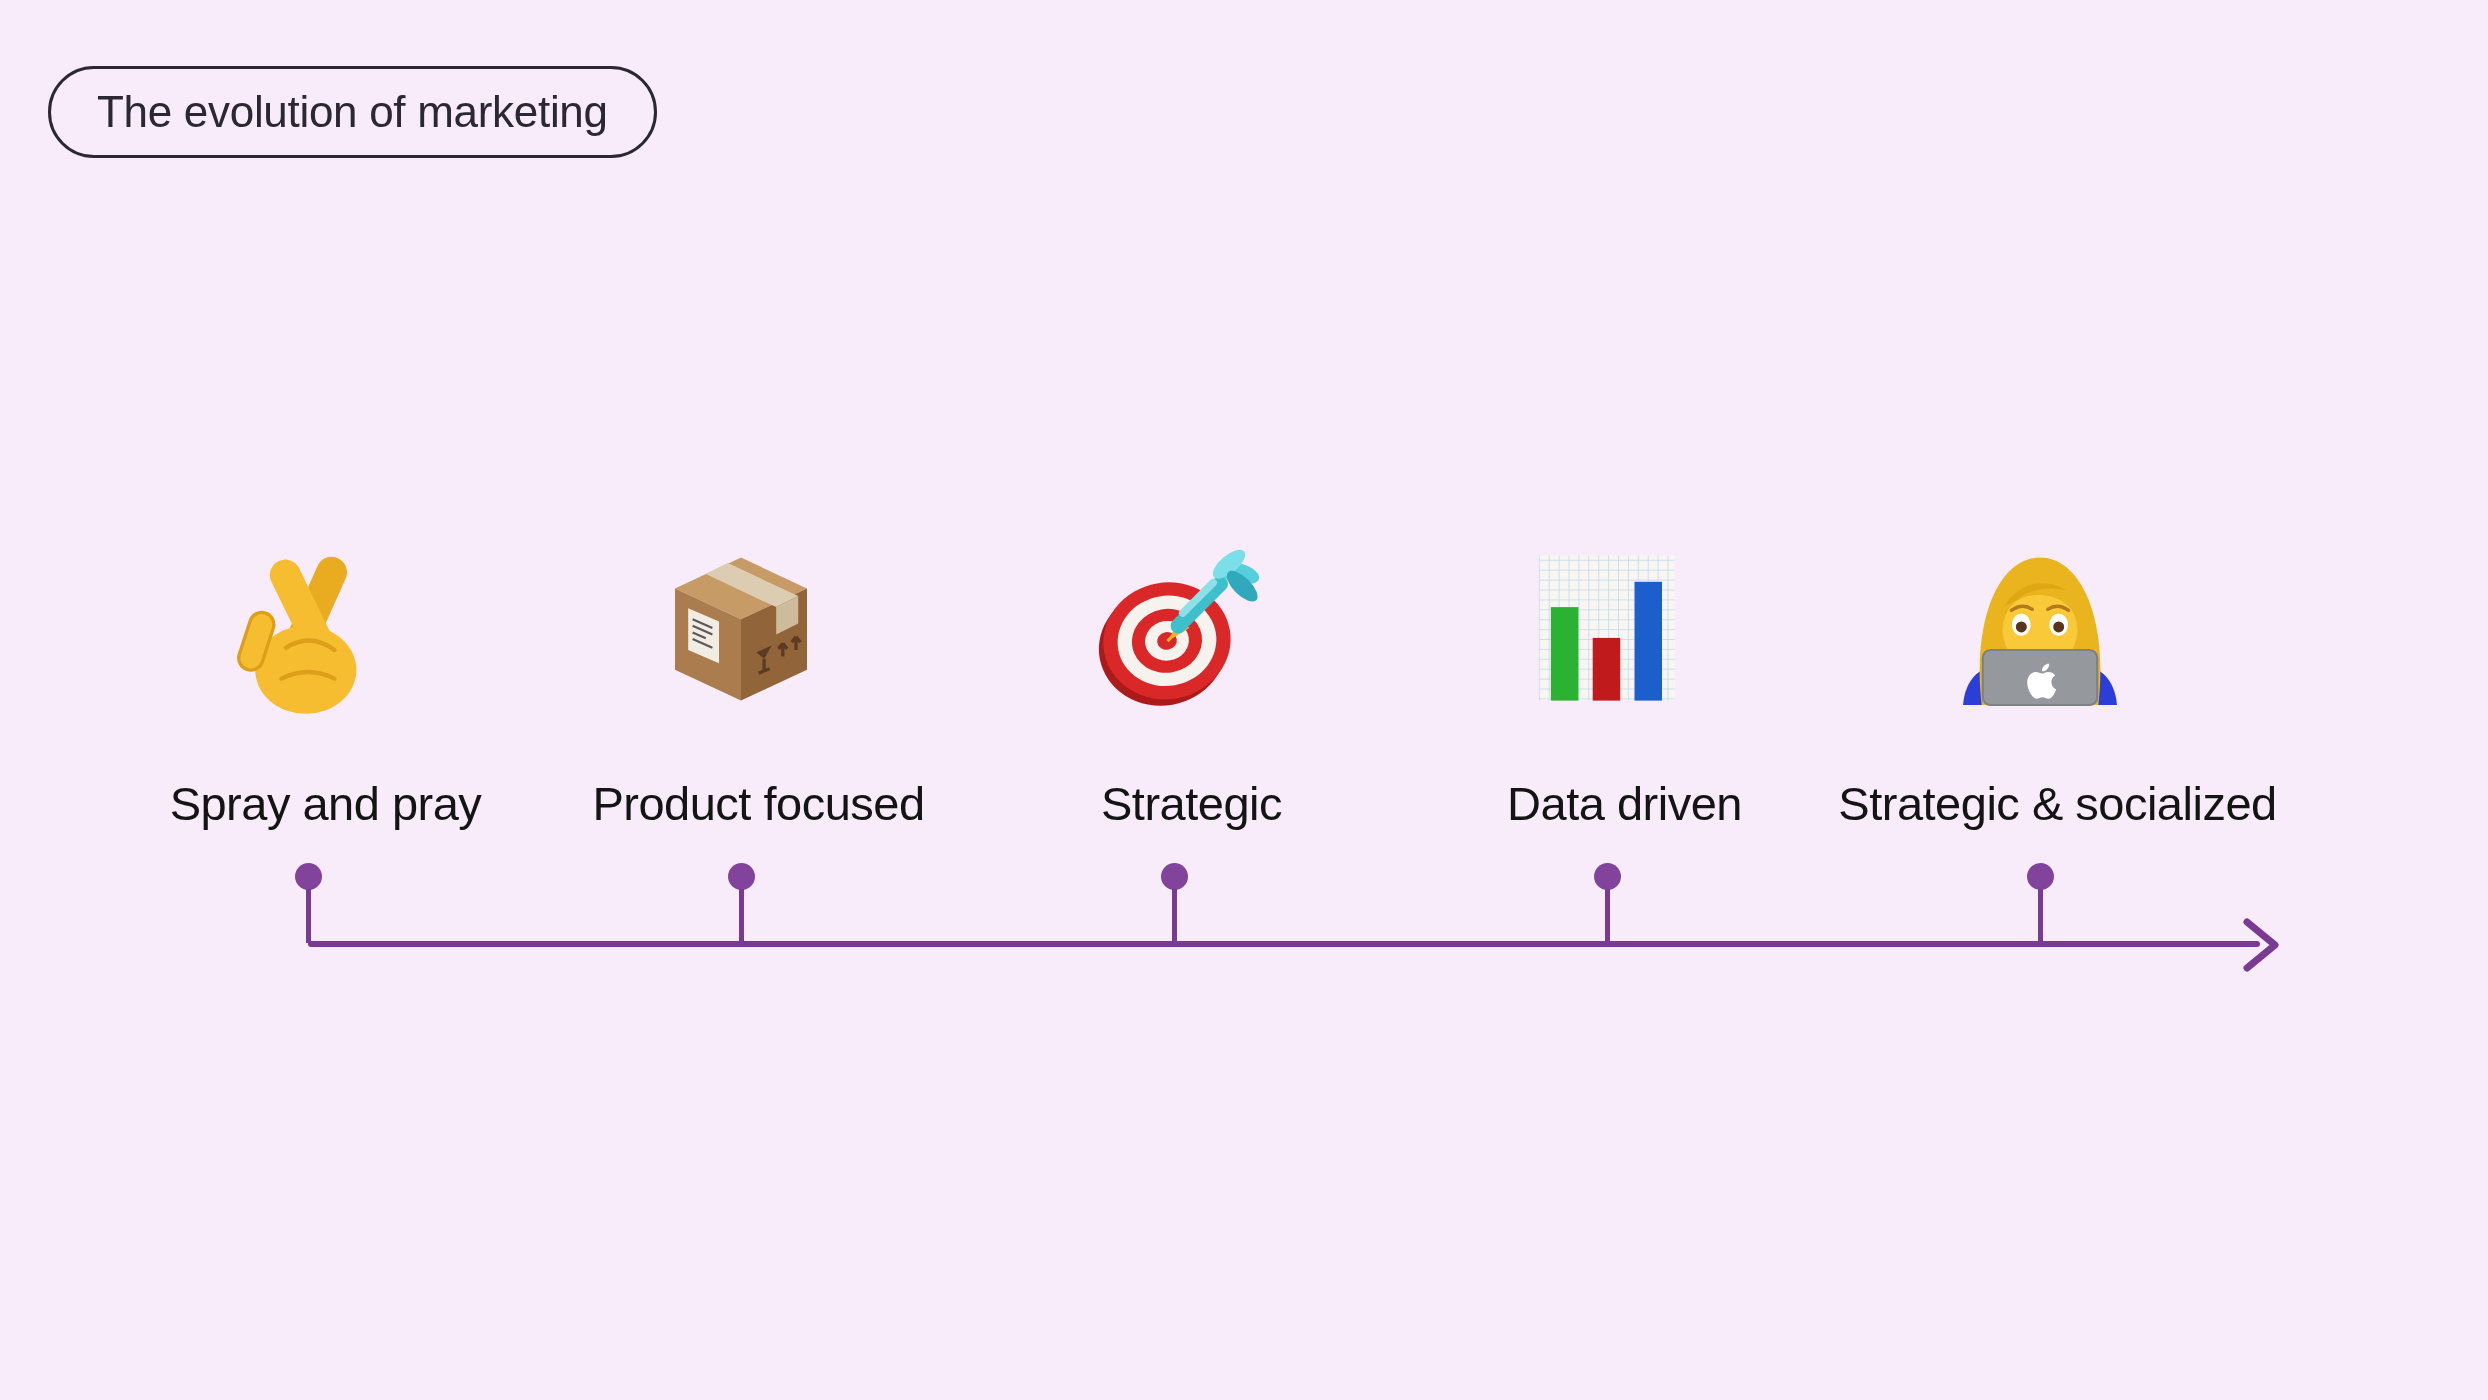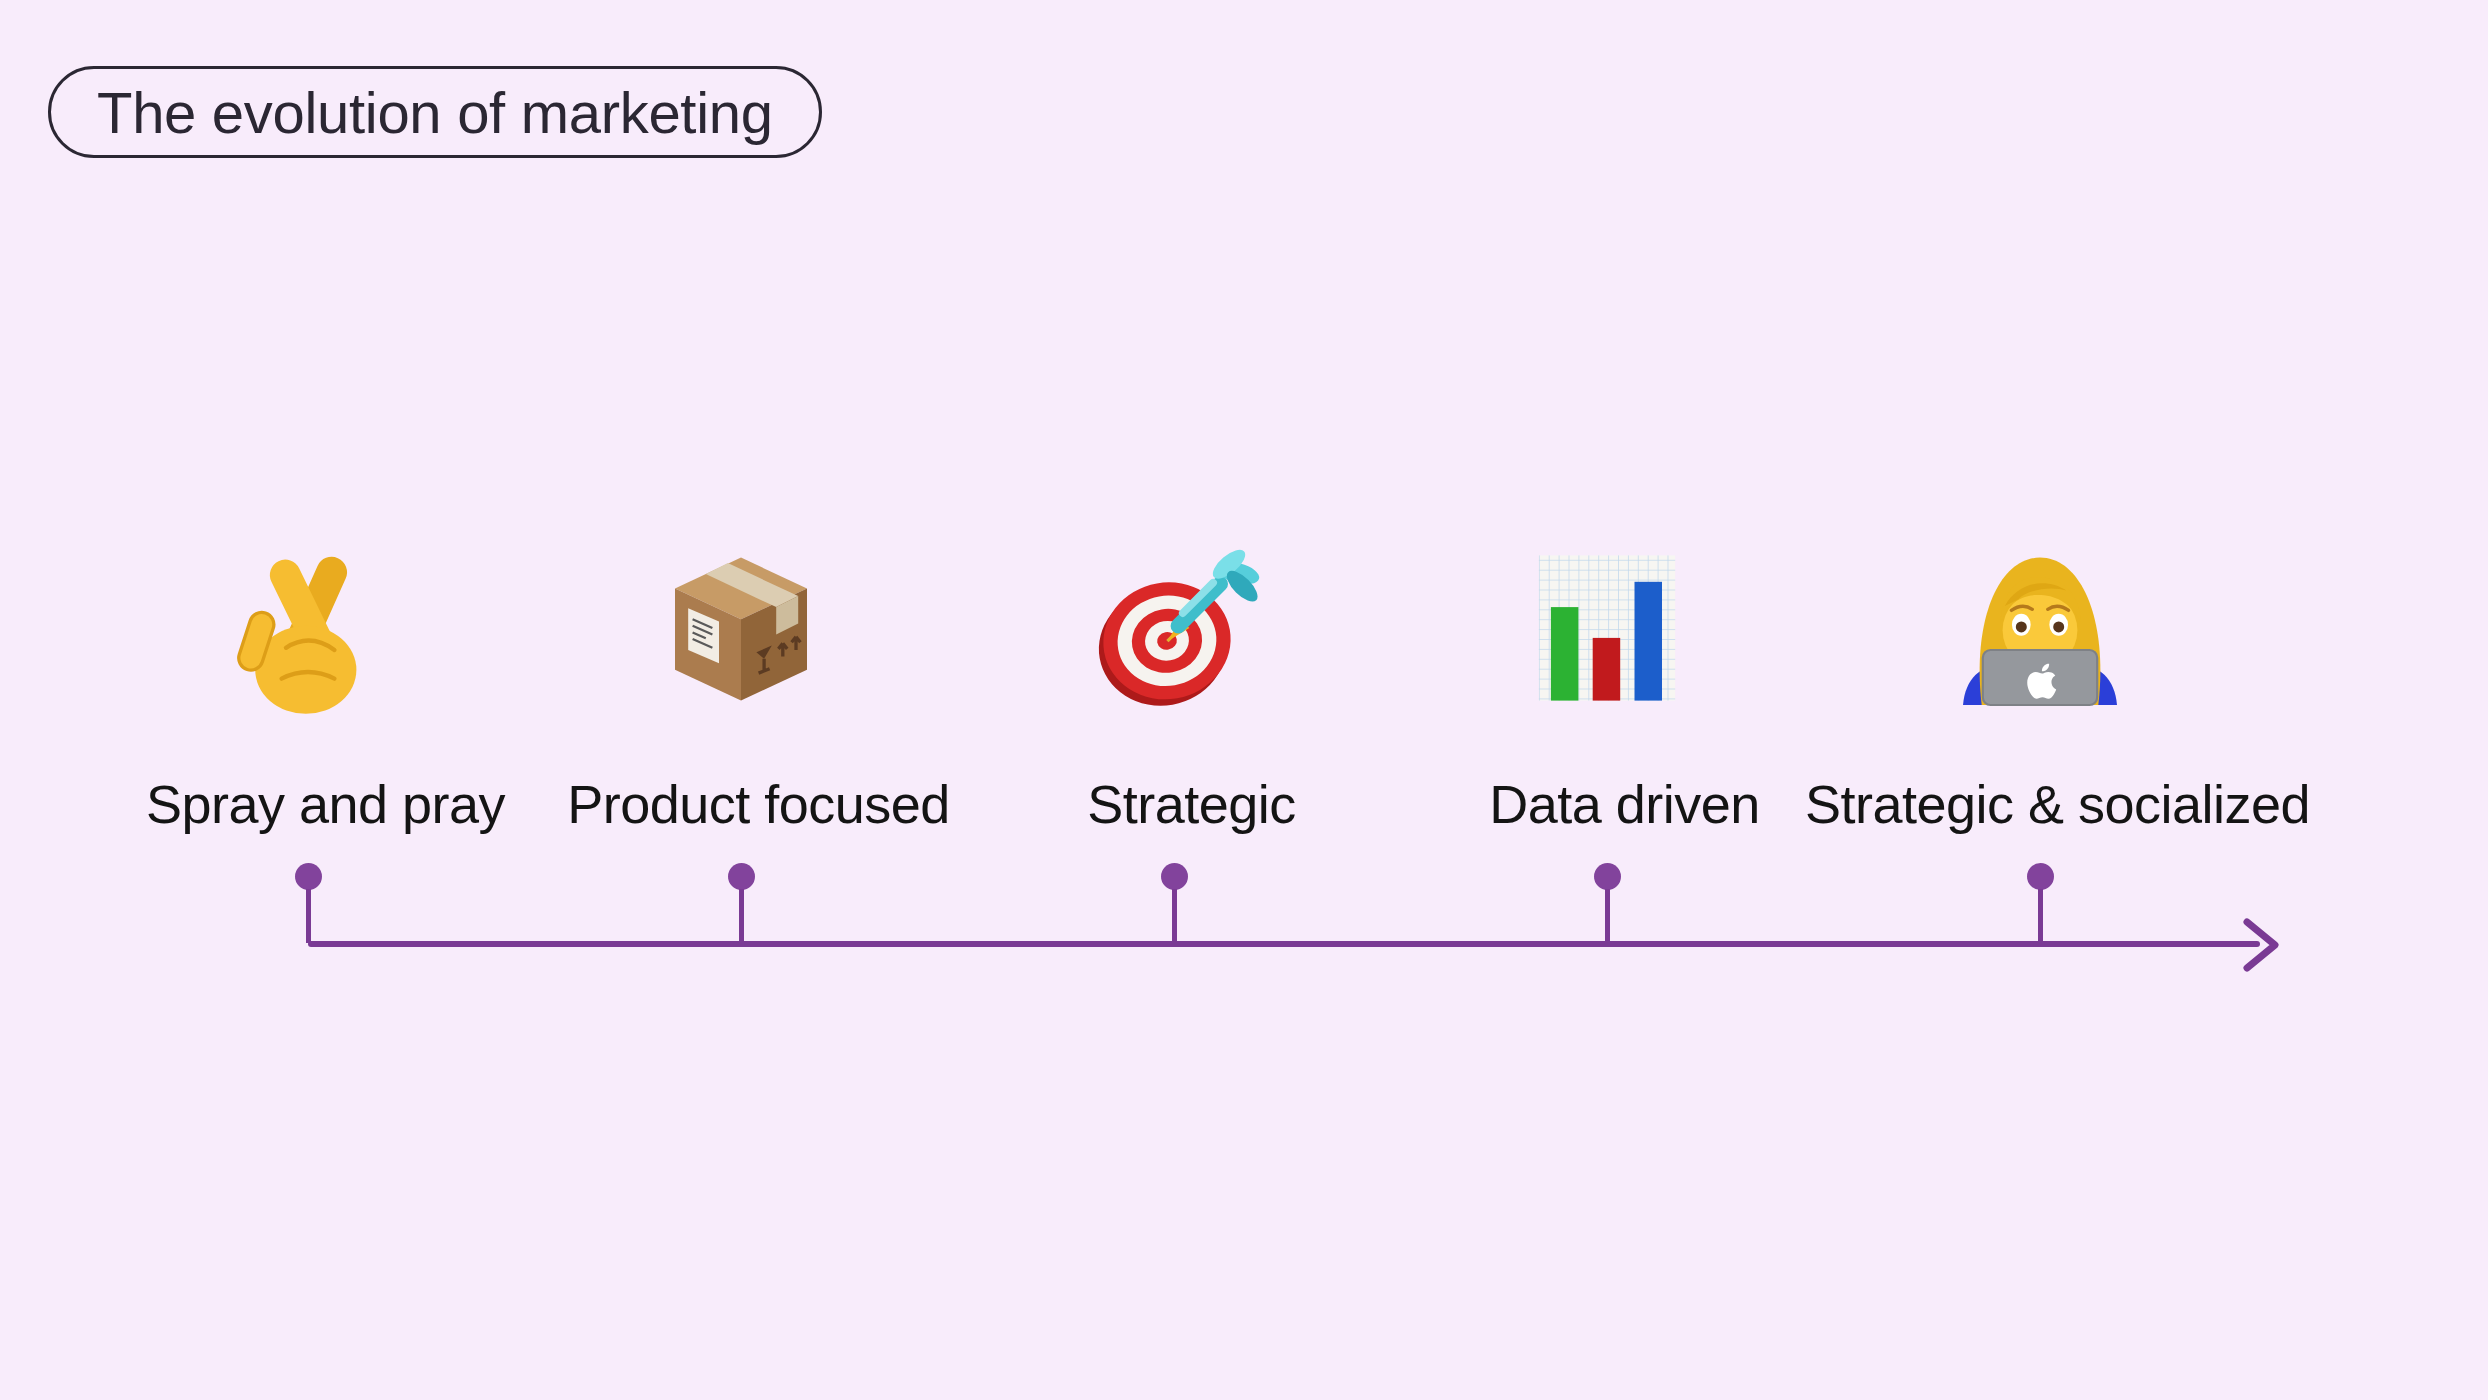--- a/index.html
+++ b/index.html
@@ -11,21 +11,21 @@
   }
   .canvas { position: absolute; inset: 0; }
 
   
   .title-pill {
     position: absolute; left: 48px; top: 66px;
     height: 92px; padding: 0 46px;
     border: 3px solid var(--title, #2b2733);
     border-radius: 49px;
     display: inline-flex; align-items: center;
-    font-size: 58px; letter-spacing: -0.3px;
+    font-size: 44px; letter-spacing: -0.3px;
     color: var(--title, #2b2733);
     box-sizing: border-box;
     white-space: nowrap;
   }
 
   
   .stage {
     position: absolute; top: 540px; width: 460px;
     transform: translateX(-50%);
     display: flex; flex-direction: column; align-items: center;
@@ -34,21 +34,21 @@
   .stage-2 { left: 741px; }
   .stage-3 { left: 1174px; }
   .stage-4 { left: 1607px; }
   .stage-5 { left: 2040px; }
 
   .icon { width: 176px; height: 176px; }
   .icon svg { width: 100%; height: 100%; display: block; }
 
   .label {
     margin-top: 62px;
-    font-size: 54px; line-height: 52px; letter-spacing: -0.5px;
+    font-size: 47px; line-height: 52px; letter-spacing: -0.5px;
     color: var(--label, #141414);
     white-space: nowrap;
     margin-left: 35px;
   }
   .dot {
     margin-top: 33px;
     width: 27px; height: 27px; border-radius: 50%;
     background: var(--dot, #82439c);
   }
   .stem {

